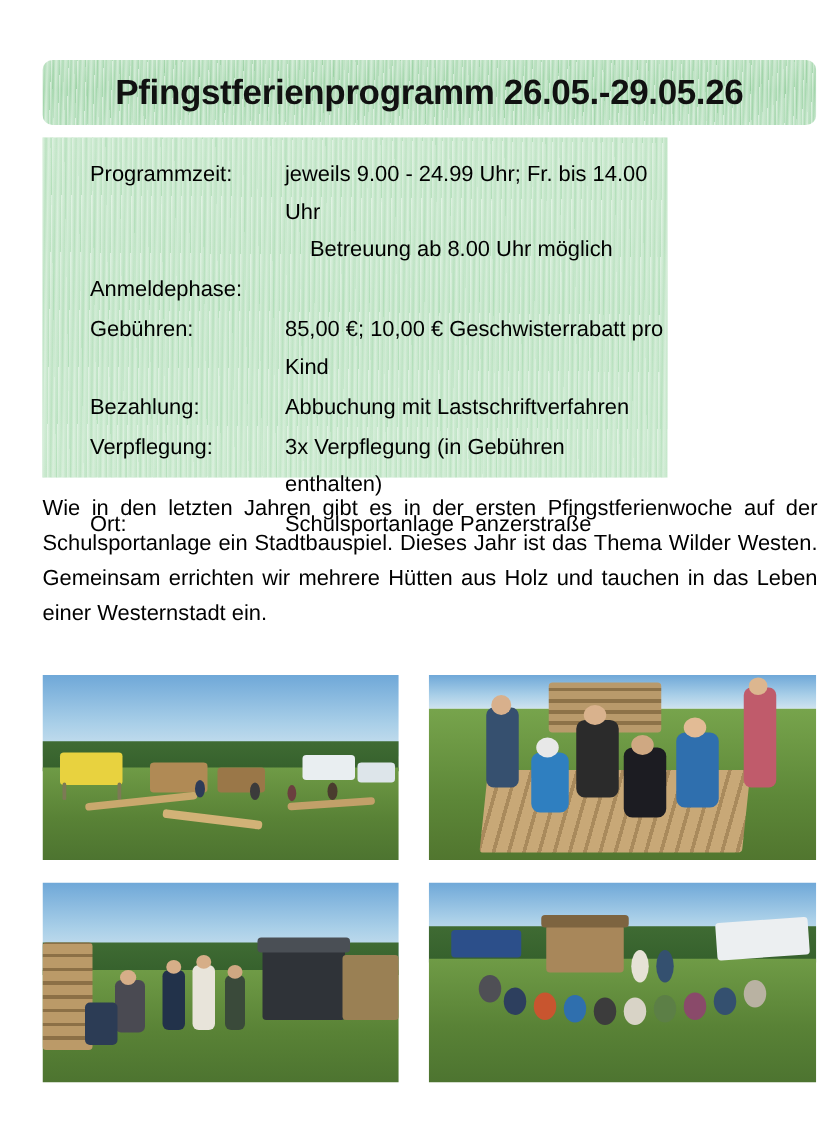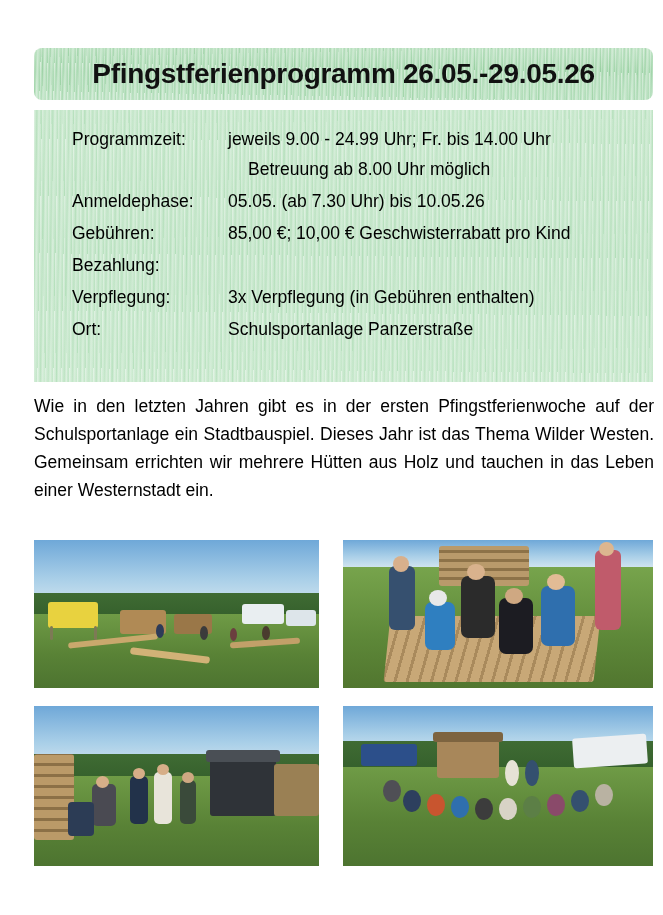--- a/index.html
+++ b/index.html
@@ -45,21 +45,21 @@
     letter-spacing: -0.3px;
     color: #111111;
     white-space: nowrap;
   }
 
   
   .info-box {
     position: absolute;
     left: 22px;
     top: 110px;
-    width: 619px;
+    width: 500px;
     height: 272px;
     background:
       repeating-linear-gradient(91deg, rgba(255,255,255,0.5) 0px, rgba(255,255,255,0.0) 3px, rgba(255,255,255,0.4) 5px, rgba(255,255,255,0.0) 8px),
       repeating-linear-gradient(89deg, rgba(150,210,160,0.35) 0px, rgba(255,255,255,0.0) 4px, rgba(165,215,172,0.3) 7px, rgba(255,255,255,0.0) 11px),
       linear-gradient(180deg, #c3e6c8 0%, #bfe4c5 55%, #c6e8cb 100%);
     box-sizing: border-box;
     padding: 14px 0 0 0;
   }
   .info-row {
     display: flex;
@@ -172,30 +172,30 @@
       <div class="info-label">Programmzeit:</div>
       <div class="info-value">
         <span>jeweils 9.00 - 24.99 Uhr; Fr. bis 14.00 Uhr</span>
         <span class="second-line">Betreuung ab 8.00 Uhr möglich</span>
       </div>
     </div>
 
 
     <div class="info-row">
       <div class="info-label">Anmeldephase:</div>
-      <div class="info-value">05.05. (ab 7.30 Uhr) bis 10.05.26</div>
     </div>
 
     <div class="info-row">
       <div class="info-label">Gebühren:</div>
       <div class="info-value">85,00 €; 10,00 € Geschwisterrabatt pro Kind</div>
     </div>
 
     <div class="info-row">
       <div class="info-label">Bezahlung:</div>
+      <div class="info-value">Abbuchung mit Lastschriftverfahren</div>
     </div>
 
     <div class="info-row">
       <div class="info-label">Verpflegung:</div>
       <div class="info-value">3x Verpflegung (in Gebühren enthalten)</div>
     </div>
 
     <div class="info-row">
       <div class="info-label">Ort:</div>
       <div class="info-value">Schulsportanlage Panzerstraße</div>

